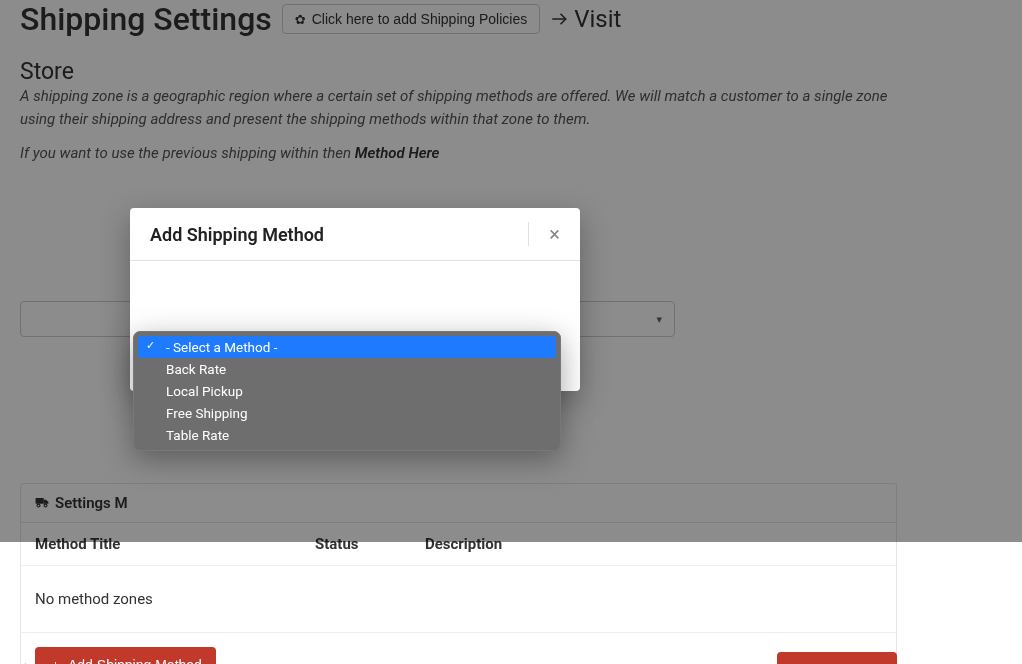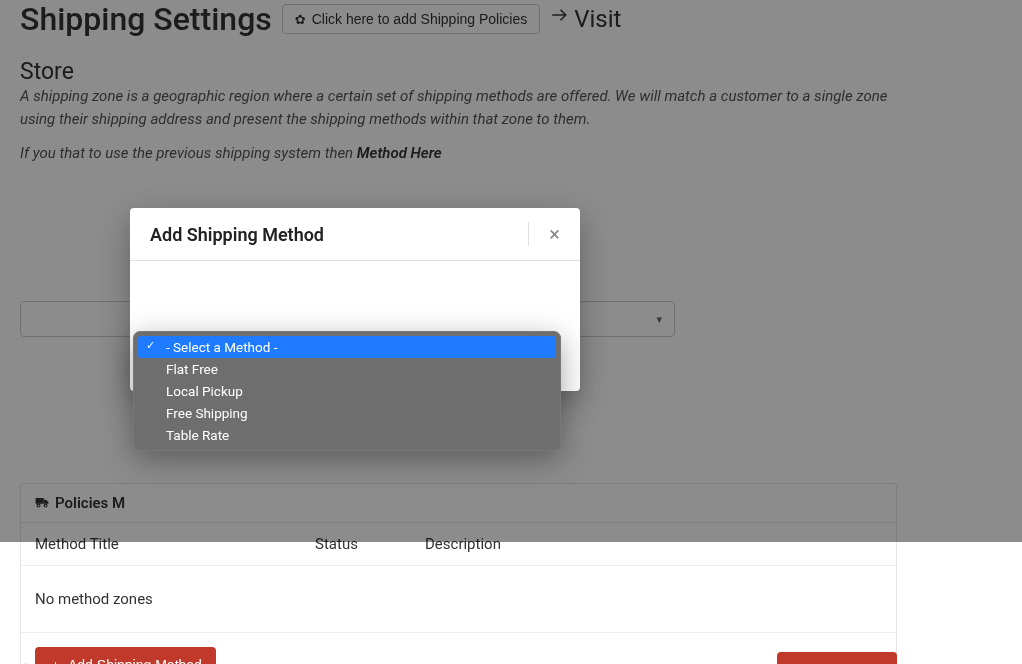--- a/index.html
+++ b/index.html
@@ -51,21 +51,21 @@
   }
   .arrow-right-icon {
     font-size: 20px;
     font-weight: 400;
   }
   .visit-link {
     font-size: 24px;
     font-weight: 400;
     color: #333;
     display: inline-flex;
-    align-items: flex-start;
+    align-items: flex-end;
     gap: 6px;
     cursor: pointer;
   }
   .intro {
     font-style: italic;
     color: #555;
     font-size: 15px;
     line-height: 1.5;
     max-width: 870px;
   }
@@ -116,21 +116,21 @@
     border-bottom: 1px solid #e5e5e5;
     display: flex;
     align-items: center;
     gap: 6px;
   }
   .table-head {
     display: flex;
     gap: 40px;
     padding: 12px 14px;
     color: #333;
-    font-weight: 400;
+    font-weight: 700;
     font-size: 15px;
     border-bottom: 1px solid #eee;
   }
   .th-title { width: 240px; }
   .th-status { width: 70px; }
   .th-desc { flex: 1; }
   .table-body {
     padding: 24px 14px;
     font-size: 15px;
     color: #333;
@@ -270,40 +270,40 @@
             <polyline points="14 5 21 12 14 19"></polyline>
           </svg>
       </span>
       <span>Visit</span>
     </span>
   </div>
   <span class="store-word">Store</span>
 
   <p class="intro">A shipping zone is a geographic region where a certain set of shipping methods are offered. We will match a customer to a single zone using their shipping address and present the shipping methods within that zone to them.</p>
   <p class="intro2">
-    <span>If you that to use the previous shipping system then </span><span class="click-here-link">Method Here</span>
+    <span>If you want to use the previous shipping within then </span><span class="click-here-link">Method Here</span>
   </p>
 
   <div class="zone-name-select">
     <div class="select-box" style="margin-left:0; width:656px; position:absolute; left:20px; top:301px;">
       <span class="chev">▾</span>
     </div>
   </div>
 
   <div class="panel" style="position:absolute; left:20px; top:401px; right:125px;">
     <div class="panel-header">
       <span class="truck-icon">
         <svg width="14" height="12" viewBox="0 0 24 20" fill="#333">
             <rect x="1" y="3" width="14" height="10" rx="1"></rect>
             <path d="M15 6 h4 l4 4 v3 h-8"></path>
             <circle cx="6" cy="16" r="2.5" fill="#fff" stroke="#333" stroke-width="2"></circle>
             <circle cx="18" cy="16" r="2.5" fill="#fff" stroke="#333" stroke-width="2"></circle>
           </svg>
       </span>
-      <span>Policies M</span>
+      <span>Settings M</span>
     </div>
     <div class="table-head">
       <span class="th-title">Method Title</span>
       <span class="th-status">Status</span>
       <span class="th-desc">Description</span>
     </div>
     <div class="table-body">No method zones</div>
     <button class="add-method-btn">
       <span class="plus-icon">＋</span>
       <span>Add Shipping Method</span>
@@ -334,21 +334,21 @@
       <div style="height:90px"></div>
     </div>
   </div>
 
   <div class="native-dropdown">
     <div class="dd-option selected">
       <span class="dd-check">✓</span>
       <span>- Select a Method -</span>
     </div>
     <div class="dd-option">
-      <span>Flat Free</span>
+      <span>Back Rate</span>
     </div>
     <div class="dd-option">
       <span>Local Pickup</span>
     </div>
     <div class="dd-option">
       <span>Free Shipping</span>
     </div>
     <div class="dd-option">
       <span>Table Rate</span>
     </div>

